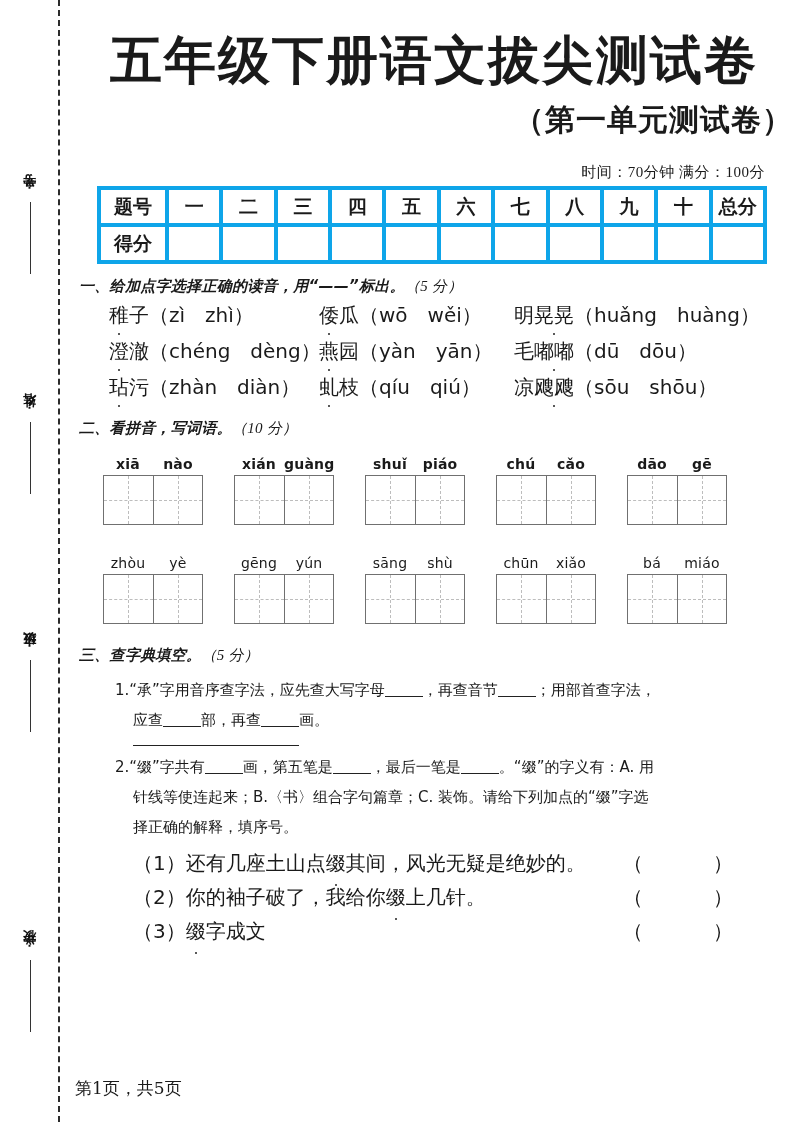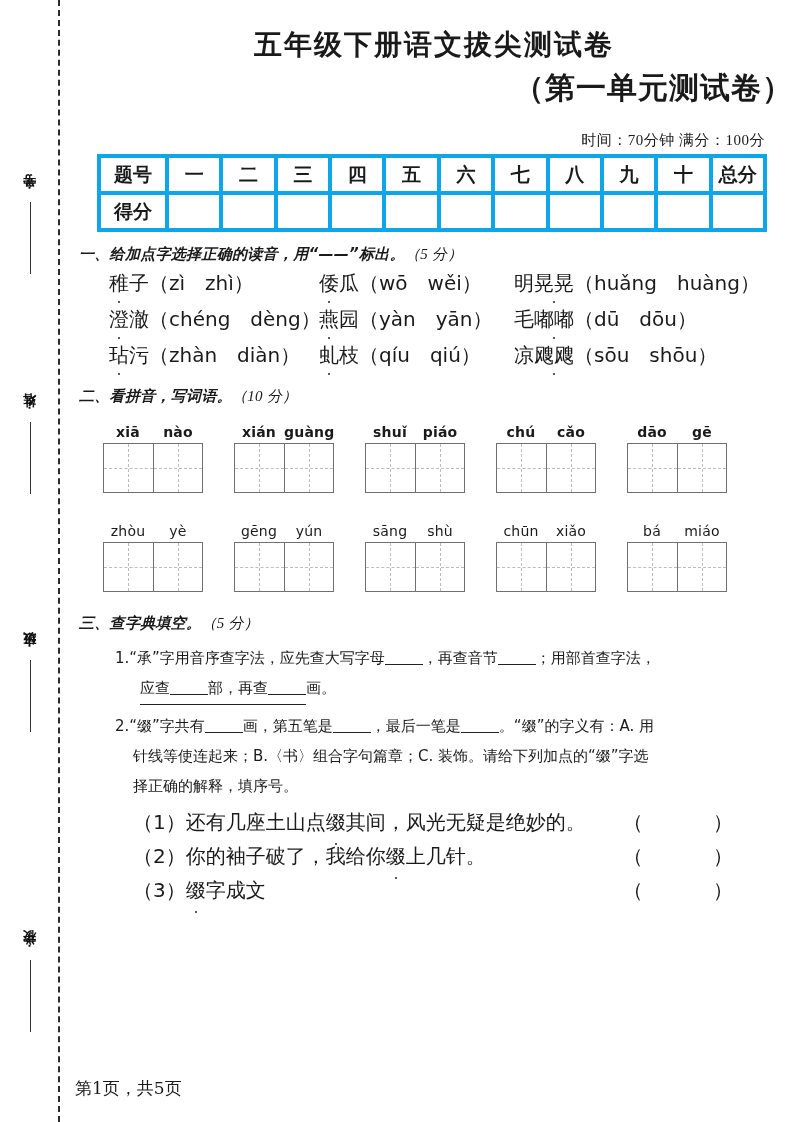--- a/index.html
+++ b/index.html
@@ -54,21 +54,21 @@
 
   
   #page {
     position: absolute;
     left: 75px; top: 0;
     width: 718px; height: 1122px;
   }
 
   .title-main {
     text-align: center;
-    font-size: 28px;
+    font-size: 52px;
     font-weight: bold;
     letter-spacing: 2px;
     margin: 26px 0 0 0;
     font-family: Liberation Mono, monospace;
   }
   .title-sub {
     text-align: right;
     font-size: 30px;
     font-weight: bold;
     letter-spacing: 1px;
@@ -209,22 +209,21 @@
   .q-line.indent { margin-left: 18px; }
   .blank-s {
     display: inline-block;
     width: 38px;
     border-bottom: 1px solid #222;
     vertical-align: -2px;
   }
   .underline-run {
     border-bottom: 1px solid #222;
     display: inline-block;
-    padding-bottom: 1px;
-    margin-left: 7px;
+    padding-bottom: 10px;
   }
   .sub-item {
     display: flex;
     margin-left: 18px;
     font-size: 20px;
     line-height: 34px;
     white-space: nowrap;
     font-family: "DejaVu Sans", "Liberation Sans", sans-serif;
   }
   .sub-item .txt { flex: 0 0 auto; }

